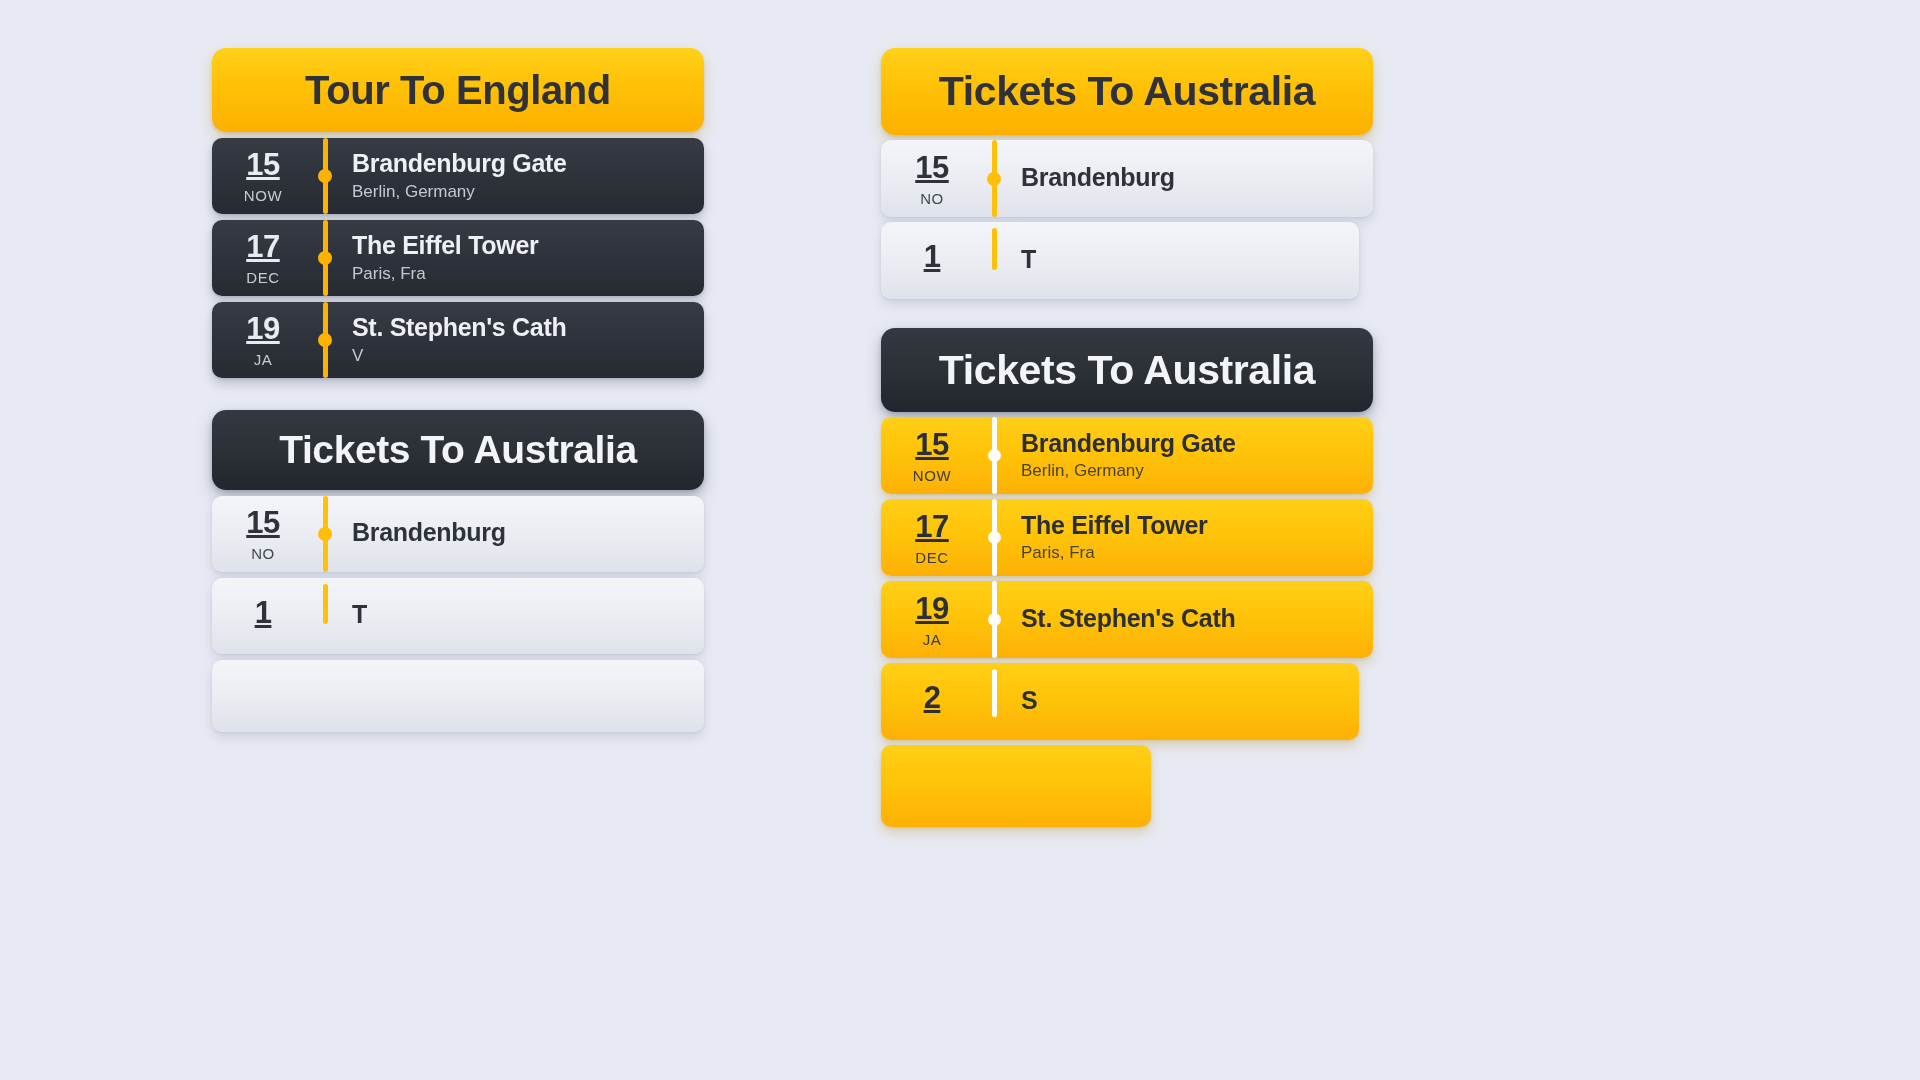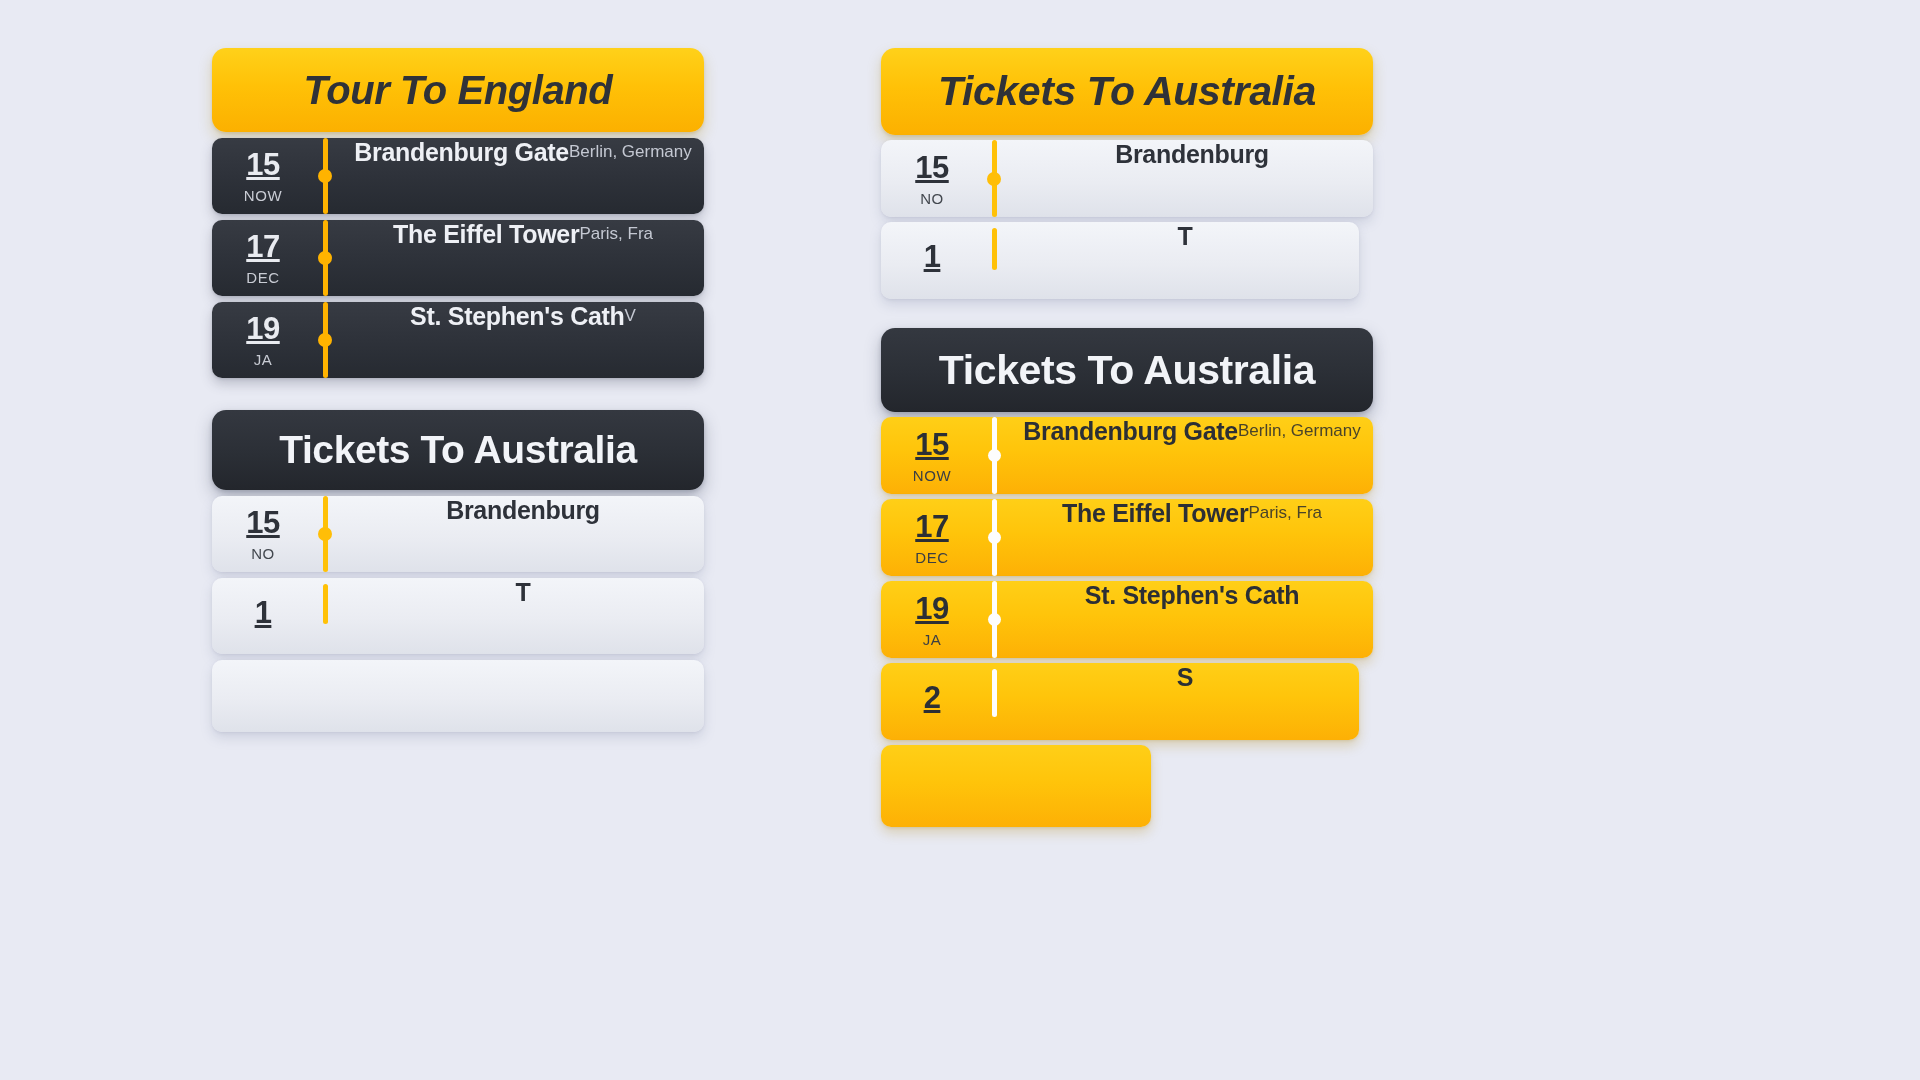--- a/index.html
+++ b/index.html
@@ -39,21 +39,20 @@
 
   .card-header .htitle {
     font-weight: bold;
     white-space: nowrap;
   }
 
   .hdr-yellow {
     background: linear-gradient(180deg, #ffd11a 0%, #ffc107 45%, #fcb000 100%);
     box-shadow: 0 7px 14px rgba(175,145,40,0.30), 0 2px 3px rgba(140,110,20,0.18);
     color: #2f3238;
-    font-style: italic;
   }
 
   .hdr-dark {
     background: linear-gradient(180deg, #343840 0%, #2b2f36 55%, #23262c 100%);
     box-shadow: 0 7px 16px rgba(60,66,90,0.34), 0 2px 4px rgba(50,55,75,0.20);
     color: #f2f4f8;
   }
 
   
   .row {
@@ -112,21 +111,21 @@
   }
   .tl-dot {
     position: relative;
     border-radius: 50%;
   }
 
   
   .txt-col {
     flex: 1 1 auto;
     display: flex;
-    flex-direction: row;
+    flex-direction: column;
     justify-content: center;
     overflow: hidden;
   }
   .txt-title {
     font-weight: bold;
     white-space: nowrap;
     letter-spacing: -0.3px;
     line-height: 1.15;
   }
   .txt-sub {

